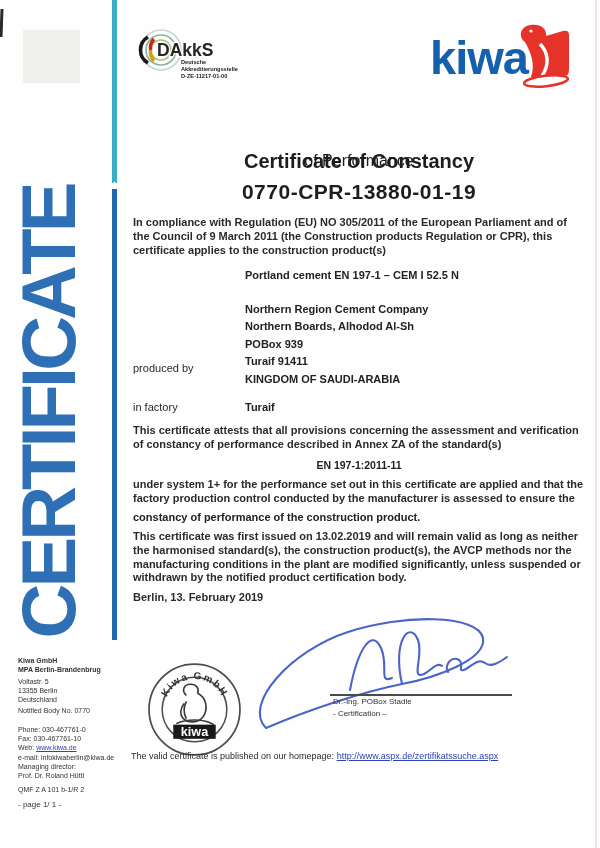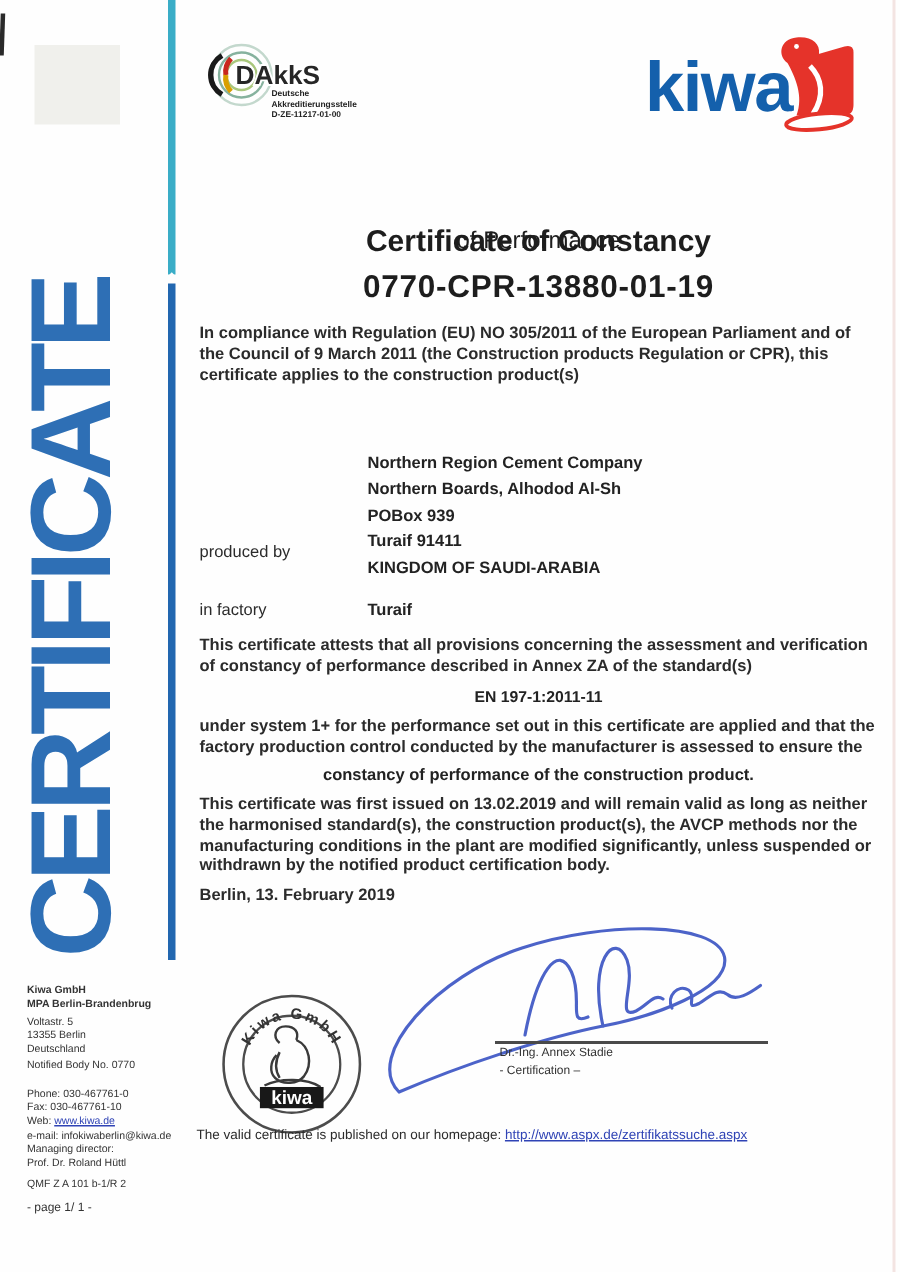--- a/index.html
+++ b/index.html
@@ -36,21 +36,21 @@
   .intro{top:216px;}
   .product{top:269px;left:245px;font-size:11px;font-weight:bold;color:#222;}
   .label{position:absolute;left:133px;font-size:11px;}
   .lbl-produced{top:318px;margin-top:44px;}
   .lbl-factory{top:401px;}
   .producer{position:absolute;left:245px;top:301px;font-size:11px;font-weight:bold;color:#222;line-height:17.4px;}
   .factory-val{position:absolute;left:245px;top:401px;font-size:11px;font-weight:bold;color:#222;}
   .attest{top:424px;}
   .standard{top:459px;text-align:center;font-size:10.5px;font-weight:bold;color:#222;}
   .system{top:478px;}
-  .constancy{top:511px;text-align:center;font-size:11px;font-weight:bold;color:#222;}
+  .constancy{top:511px;font-size:11px;font-weight:bold;color:#222;}
   .validity{top:530px;}
   .placedate{top:591px;}
 
   
   .foot{position:absolute;left:18px;font-size:7px;line-height:9.2px;color:#333;}
   .f-org{top:656px;font-weight:bold;}
   .f-addr{top:677px;}
   .f-notified{top:706px;}
   .f-contact{top:725px;}
   .f-qmf{top:785px;}
@@ -109,20 +109,21 @@
       <text x="2" y="56" font-size="47" font-weight="bold" fill="#1460ac" letter-spacing="-1">kiwa</text>
     </svg>
   </div>
 
   <div class="content h1" style="position:absolute;">Certificate of Constancy</div>
   <div class="content h2" style="position:absolute;">of Performance</div>
   <div class="content certnum" style="position:absolute;">0770-CPR-13880-01-19</div>
 
   <div class="content p intro" style="position:absolute;">In compliance with Regulation (EU) NO 305/2011 of the European Parliament and of the Council of 9 March 2011 (the Construction products Regulation or CPR), this certificate applies to the construction product(s)</div>
 
+  <div class="product" style="position:absolute;">Portland cement EN 197-1 – CEM I 52.5 N</div>
 
   <div class="label lbl-produced">produced by</div>
   <div class="producer">
     <div>Northern Region Cement Company</div>
     <div>Northern Boards, Alhodod Al-Sh</div>
     <div>POBox 939</div>
     <div>Turaif 91411</div>
     <div>KINGDOM OF SAUDI-ARABIA</div>
   </div>
 
@@ -181,20 +182,20 @@
     <svg width="278" height="138" viewBox="0 0 278 138">
       <g fill="none" stroke="#3d56c4" stroke-width="2.1" stroke-linecap="round" opacity="0.92">
         <path d="M16,118 C-8,94 42,40 98,22 C152,4 228,4 233,28 C237,50 184,68 152,74 C112,82 58,100 16,118"></path>
         <path d="M100,80 C108,38 122,18 131,38 C139,56 128,74 142,68"></path>
         <path d="M152,74 C142,30 160,10 168,30 C174,46 160,70 174,64 C182,60 186,52 192,56"></path>
         <path d="M198,62 C194,54 202,46 209,50 C215,54 206,64 216,59 C223,55 228,48 235,53 C241,58 250,52 257,47"></path>
       </g>
     </svg>
   </div>
   <div class="sig-line"></div>
-  <div class="sig-name">Dr.-Ing. Annex Stadie</div>
+  <div class="sig-name">Dr.-Ing. POBox Stadie</div>
   <div class="sig-role">- Certification –</div>
 
   <div class="homepage">
     <span>The valid certificate is published on our homepage: </span><a href="#">http://www.aspx.de/zertifikatssuche.aspx</a>
   </div>
 
 </div>
 
 </body></html>

